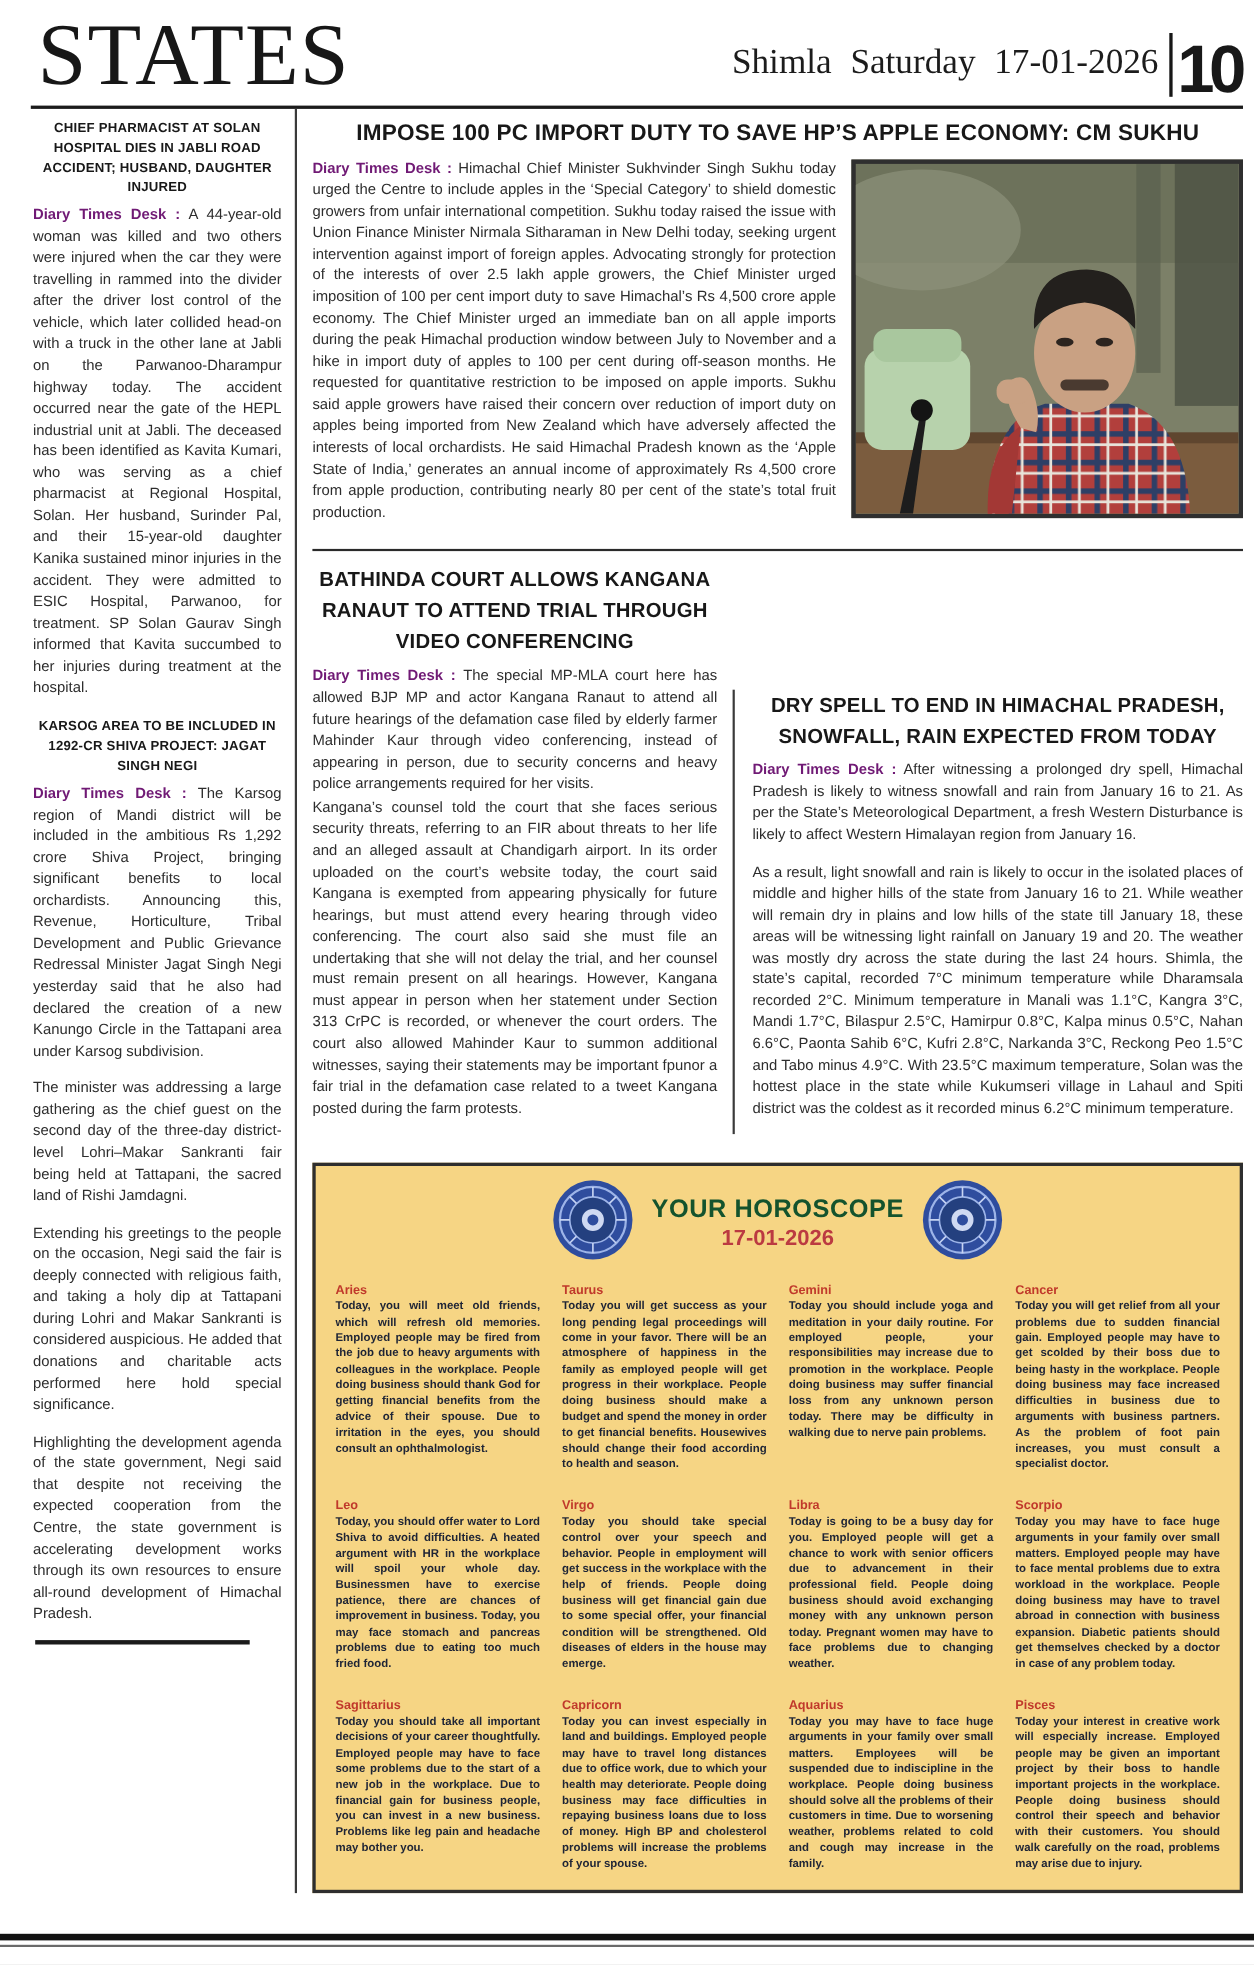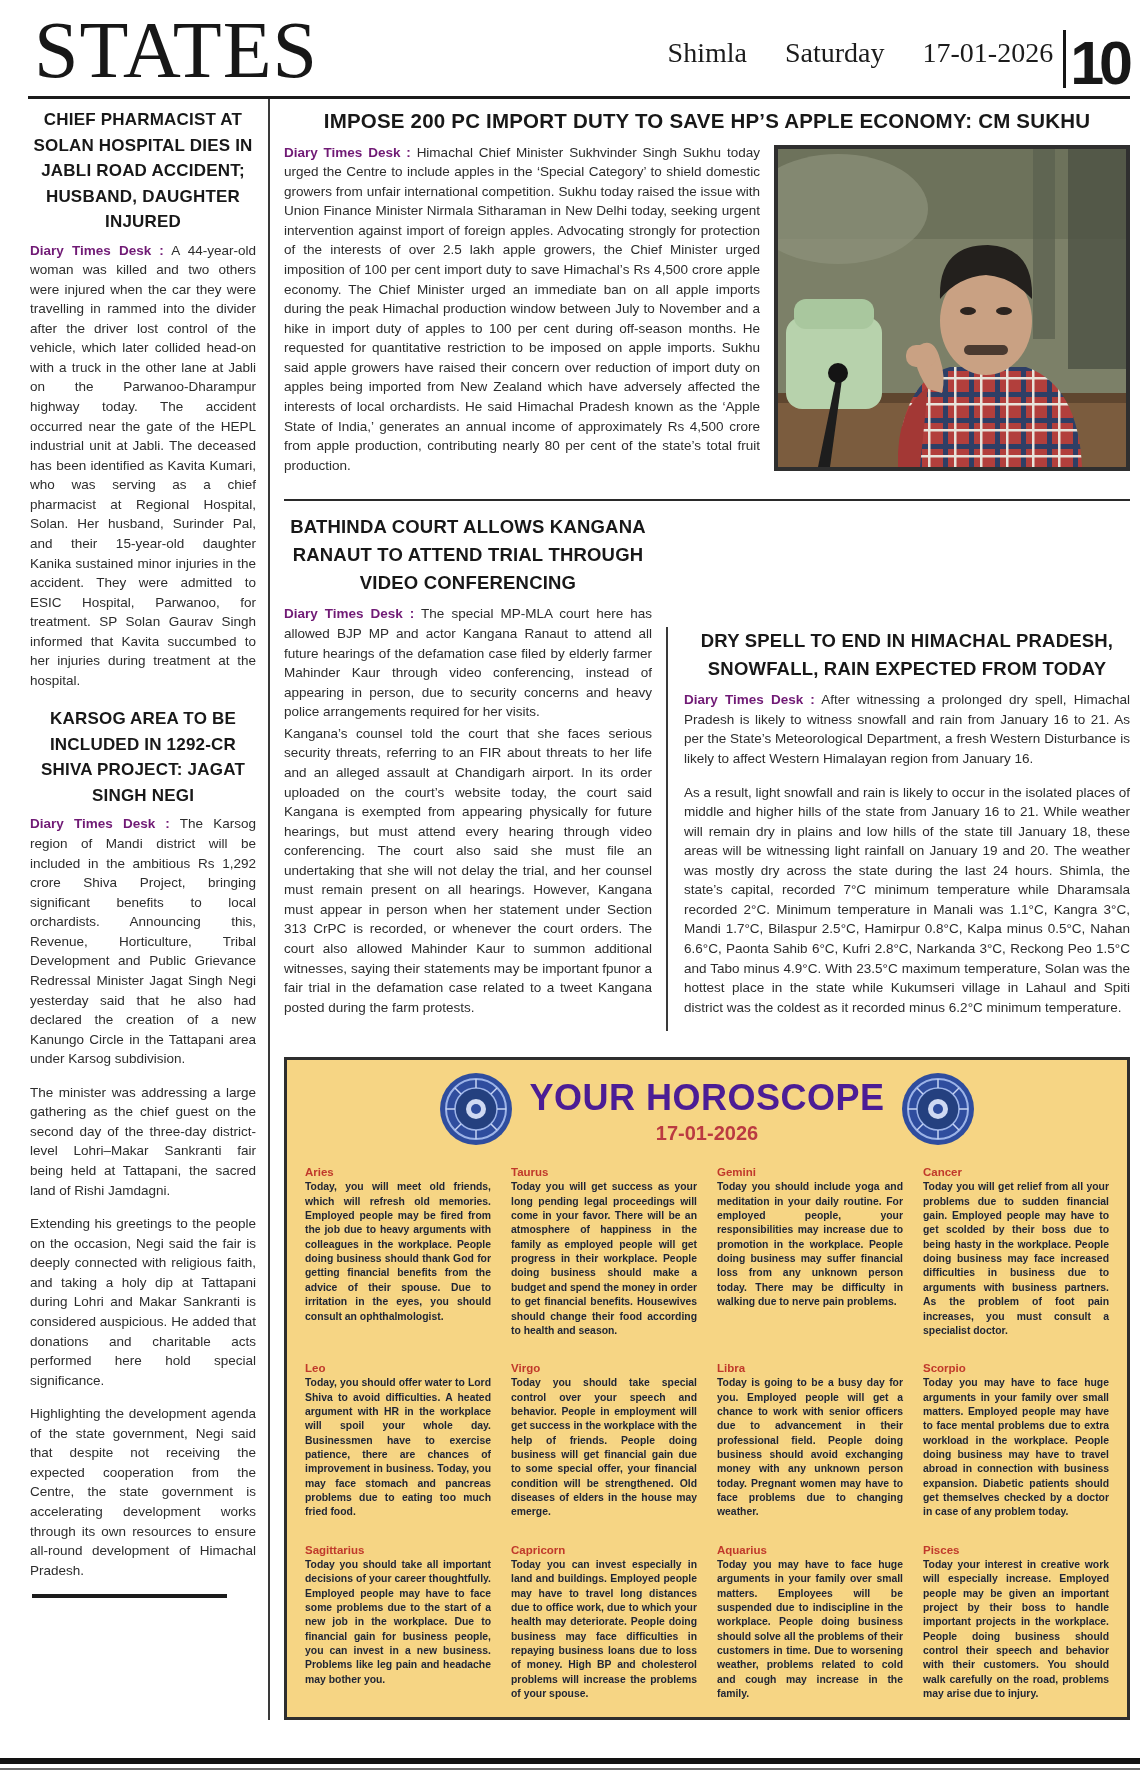--- a/index.html
+++ b/index.html
@@ -15,40 +15,40 @@
     font-family:"Liberation Serif", serif; font-weight:500; font-size:80px;
     letter-spacing:1px; line-height:0.95; color:#171717; padding-left:4px;
   }
   .masthead { display:flex; align-items:stretch; }
   .masthead-center { text-align:center; padding-right:10px; }
   .paper-name {
     font-family:"Liberation Serif", serif; font-size:46px; color:#131313;
     letter-spacing:1px; line-height:1.05; border-bottom:3px solid #161616; padding:0 6px 5px 6px;
   }
   .dateline {
-    font-family:"Liberation Serif", serif; font-size:28px; color:#1c1c1c;
-    display:flex; gap:38px; justify-content:center; padding-top:7px;
+    font-family:"Liberation Serif", serif; font-size:32px; color:#1c1c1c;
+    display:flex; gap:17px; justify-content:center; padding-top:7px;
   }
   .page-num {
     font-size:61px; font-weight:800; color:#181818; line-height:0.82;
     border-left:3px solid #161616; padding:8px 0 0 4px; letter-spacing:-5px;
     font-family:"Liberation Sans", sans-serif;
   }
   .header-rule { height:3px; background:#1b1b1b; margin-top:8px; }
 
   
   .content { display:flex; align-items:stretch; }
   .left-col { width:242px; flex:0 0 242px; border-right:2px solid #3a3a3a; padding:8px 12px 0 2px; }
   .main-col { flex:1; padding:6px 0 0 14px; }
 
   .headline {
     font-weight:800; text-align:center; color:#181818; line-height:1.5;
     letter-spacing:0.2px;
   }
-  .hl-small { font-size:17px; margin-bottom:6px; }
+  .hl-small { font-size:12px; margin-bottom:6px; }
   .hl-big   { font-size:20.5px; margin-bottom:8px; line-height:1.35; }
   .hl-mid   { font-size:18.5px; margin-bottom:8px; }
 
   .body-text { font-size:13.5px; line-height:1.45; text-align:justify; color:#2d2d2d; }
   .body-text p { margin-bottom:14px; }
   .byline { font-weight:800; color:#701a75; }
 
   .article { margin-bottom:10px; }
   .left-col .article + .article { margin-top:16px; }
   .left-end-rule { height:4px; background:#1b1b1b; width:195px; margin:6px 0 0 2px; }
@@ -67,21 +67,21 @@
   .col-kangana { width:382px; flex:0 0 382px; padding-right:14px; }
   .col-weather { flex:1; border-left:2px solid #3a3a3a; padding-left:16px; }
 
   
   .horoscope {
     margin-top:16px; border:3px solid #2e2e2e; background:#f6d584;
     padding:12px 18px 16px 18px;
   }
   .h-head { display:flex; justify-content:center; align-items:center; gap:16px; }
   .h-title-stack { text-align:center; }
-  .h-title { color:#4c1d95; font-size:36px; font-weight:800; letter-spacing:0.5px; }
+  .h-title { color:#14532d; font-size:23px; font-weight:800; letter-spacing:0.5px; }
   .h-date  { color:#bb3a41; font-size:20px; font-weight:800; margin-top:3px; }
   .h-grid {
     display:grid; grid-template-columns:repeat(4, 1fr); column-gap:20px; row-gap:24px;
     margin-top:16px;
   }
   .h-sign { color:#c0392b; font-weight:800; font-size:11.5px; margin-bottom:2px; }
   .h-text {
     font-size:10.4px; font-weight:700; color:#1e2435; text-align:justify; line-height:1.38;
   }
 
@@ -128,21 +128,21 @@
           <p>Extending his greetings to the people on the occasion, Negi said the fair is deeply connected with religious faith, and taking a holy dip at Tattapani during Lohri and Makar Sankranti is considered auspicious. He added that donations and charitable acts performed here hold special significance.</p>
           <p>Highlighting the development agenda of the state government, Negi said that despite not receiving the expected cooperation from the Centre, the state government is accelerating development works through its own resources to ensure all-round development of Himachal Pradesh.</p>
         </div>
         <div class="left-end-rule"></div>
       </div>
     </div>
 
     <div class="main-col">
 
       <div class="top-story article">
-        <div class="headline hl-big">IMPOSE 200 PC IMPORT DUTY TO SAVE HP’S APPLE ECONOMY: CM SUKHU</div>
+        <div class="headline hl-big">IMPOSE 100 PC IMPORT DUTY TO SAVE HP’S APPLE ECONOMY: CM SUKHU</div>
         <div class="body-text clearfix">
           <div class="photo-frame">
             <svg width="348" height="318" viewBox="0 0 348 318" xmlns="http://www.w3.org/2000/svg">
               <defs>
                 <pattern id="plaid" width="26" height="26" patternUnits="userSpaceOnUse">
                   <rect width="26" height="26" fill="#b23f3c"></rect>
                   <rect x="0" y="9" width="26" height="5" fill="#2e3f66"></rect>
                   <rect x="9" y="0" width="5" height="26" fill="#2e3f66"></rect>
                   <rect x="0" y="20" width="26" height="2.5" fill="#e8e4da"></rect>
                   <rect x="20" y="0" width="2.5" height="26" fill="#e8e4da"></rect>

